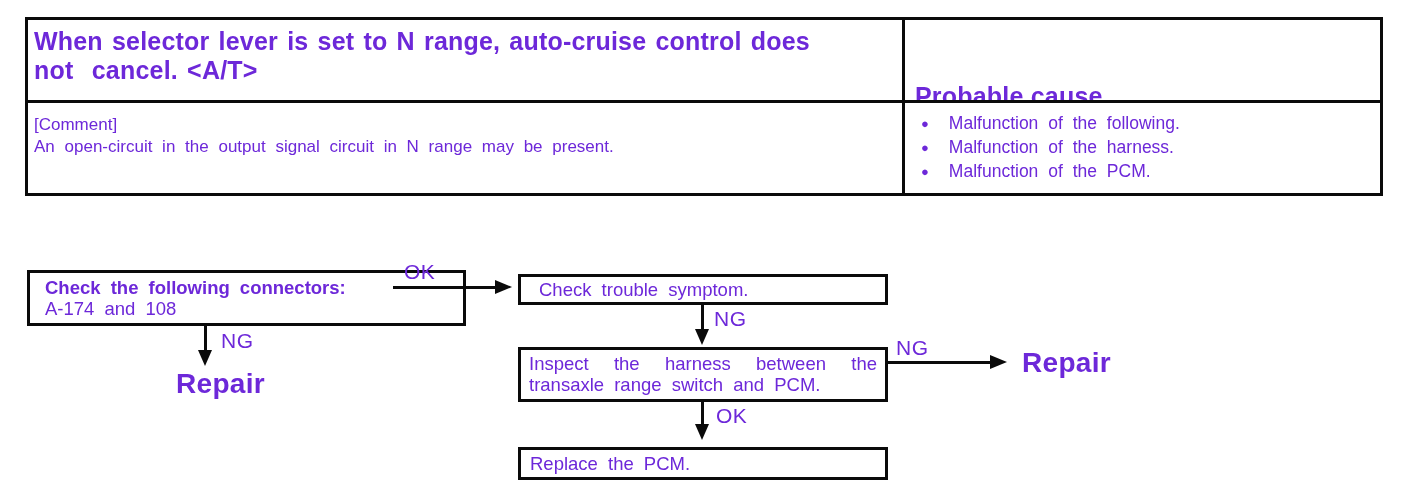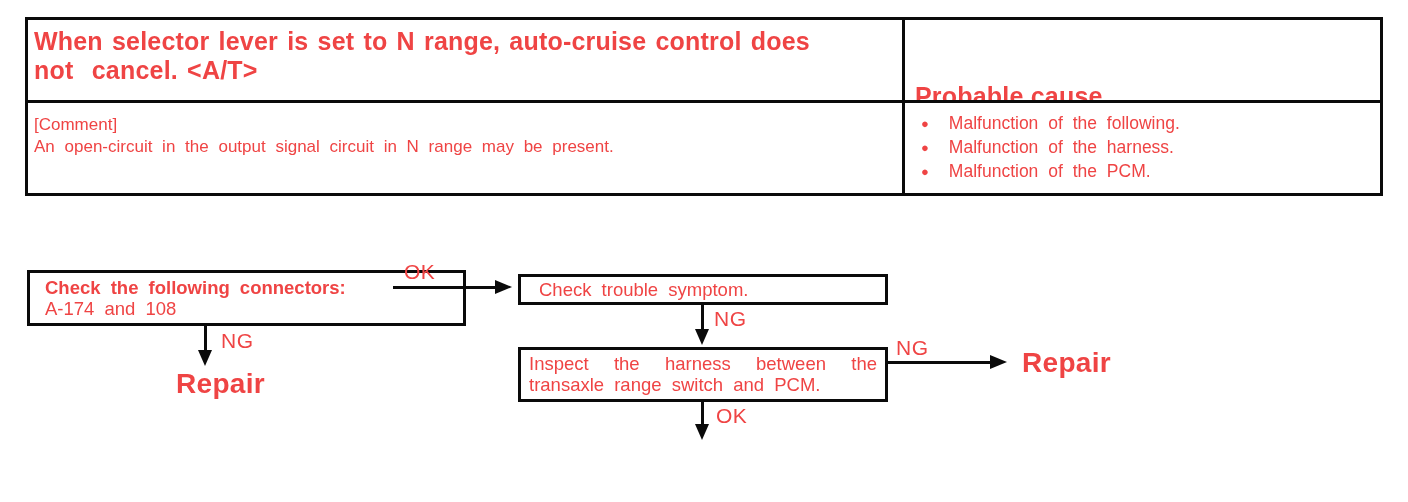--- a/index.html
+++ b/index.html
@@ -1,21 +1,21 @@
 <!DOCTYPE html>
 <html><head>
 <meta charset="utf-8">
 <style>
   html, body { margin: 0; padding: 0; background: #ffffff; }
   .canvas {
     position: relative;
     width: 1408px;
     height: 502px;
     background: #ffffff;
-    color: #ef4444;
+    color: #6d28d9;
     font-family: "Liberation Sans", sans-serif;
     overflow: hidden;
   }
 
   
   .spec-table {
     position: absolute;
     left: 25px; top: 17px;
     width: 1358px;
     border: 3px solid #0a0a0a;
@@ -136,20 +136,21 @@
       </div>
     </div>
   </div>
 
   <div class="fbox fbox-1"><span class="fbold">Check the following connectors:</span><br><span>A-174 and 108</span></div>
 
   <div class="fbox fbox-2"><span>Check trouble symptom.</span></div>
 
   <div class="fbox fbox-3"><span>Inspect the harness between the transaxle range switch and PCM.</span></div>
 
+  <div class="fbox fbox-4"><span>Replace the PCM.</span></div>
 
   <div class="hline" style="left:393px; top:286px; width:103px;"></div>
   <div class="arr-right" style="left:495px; top:280px;"></div>
   <span class="flabel" style="left:404px; top:261px;">OK</span>
 
   <div class="vline" style="left:204px; top:325px; height:28px;"></div>
   <div class="arr-down" style="left:198px; top:350px;"></div>
   <span class="flabel" style="left:221px; top:330px;">NG</span>
   <span class="fresult" style="left:176px; top:373px;">Repair</span>
 

